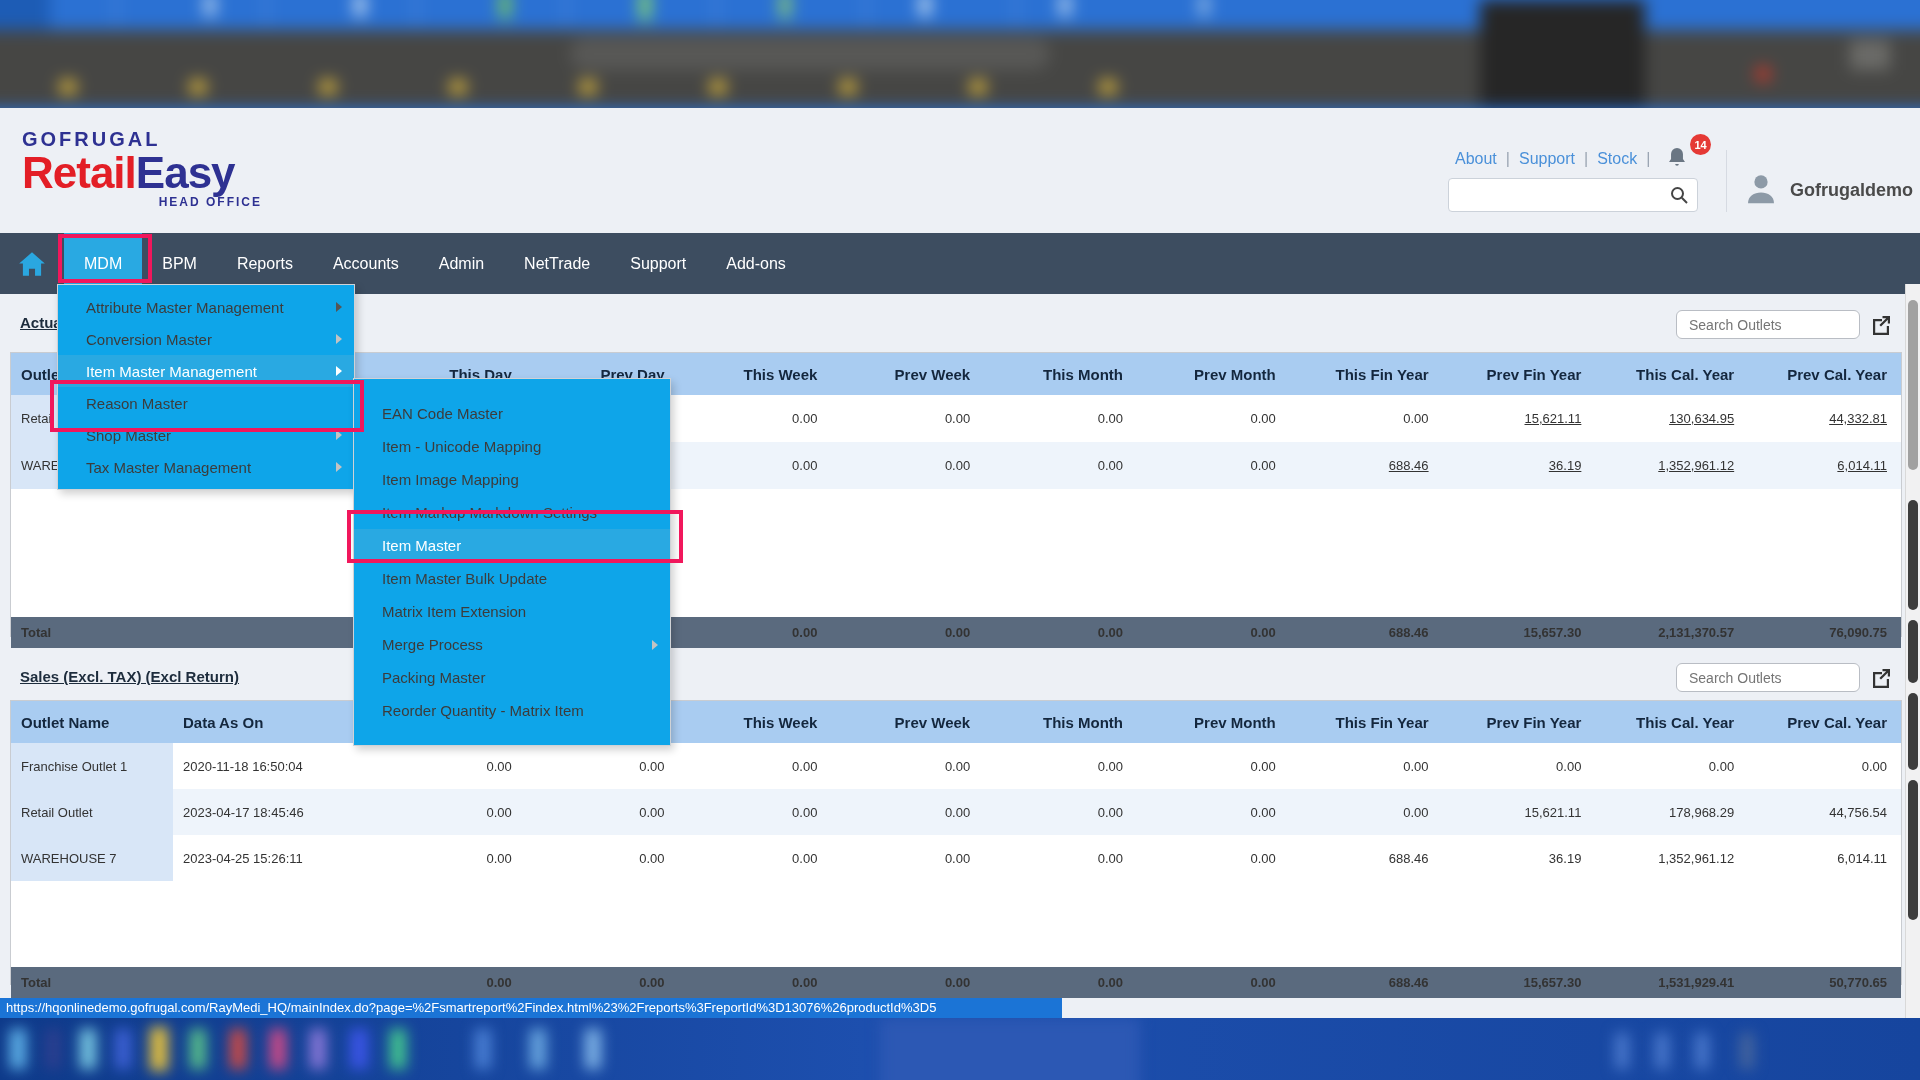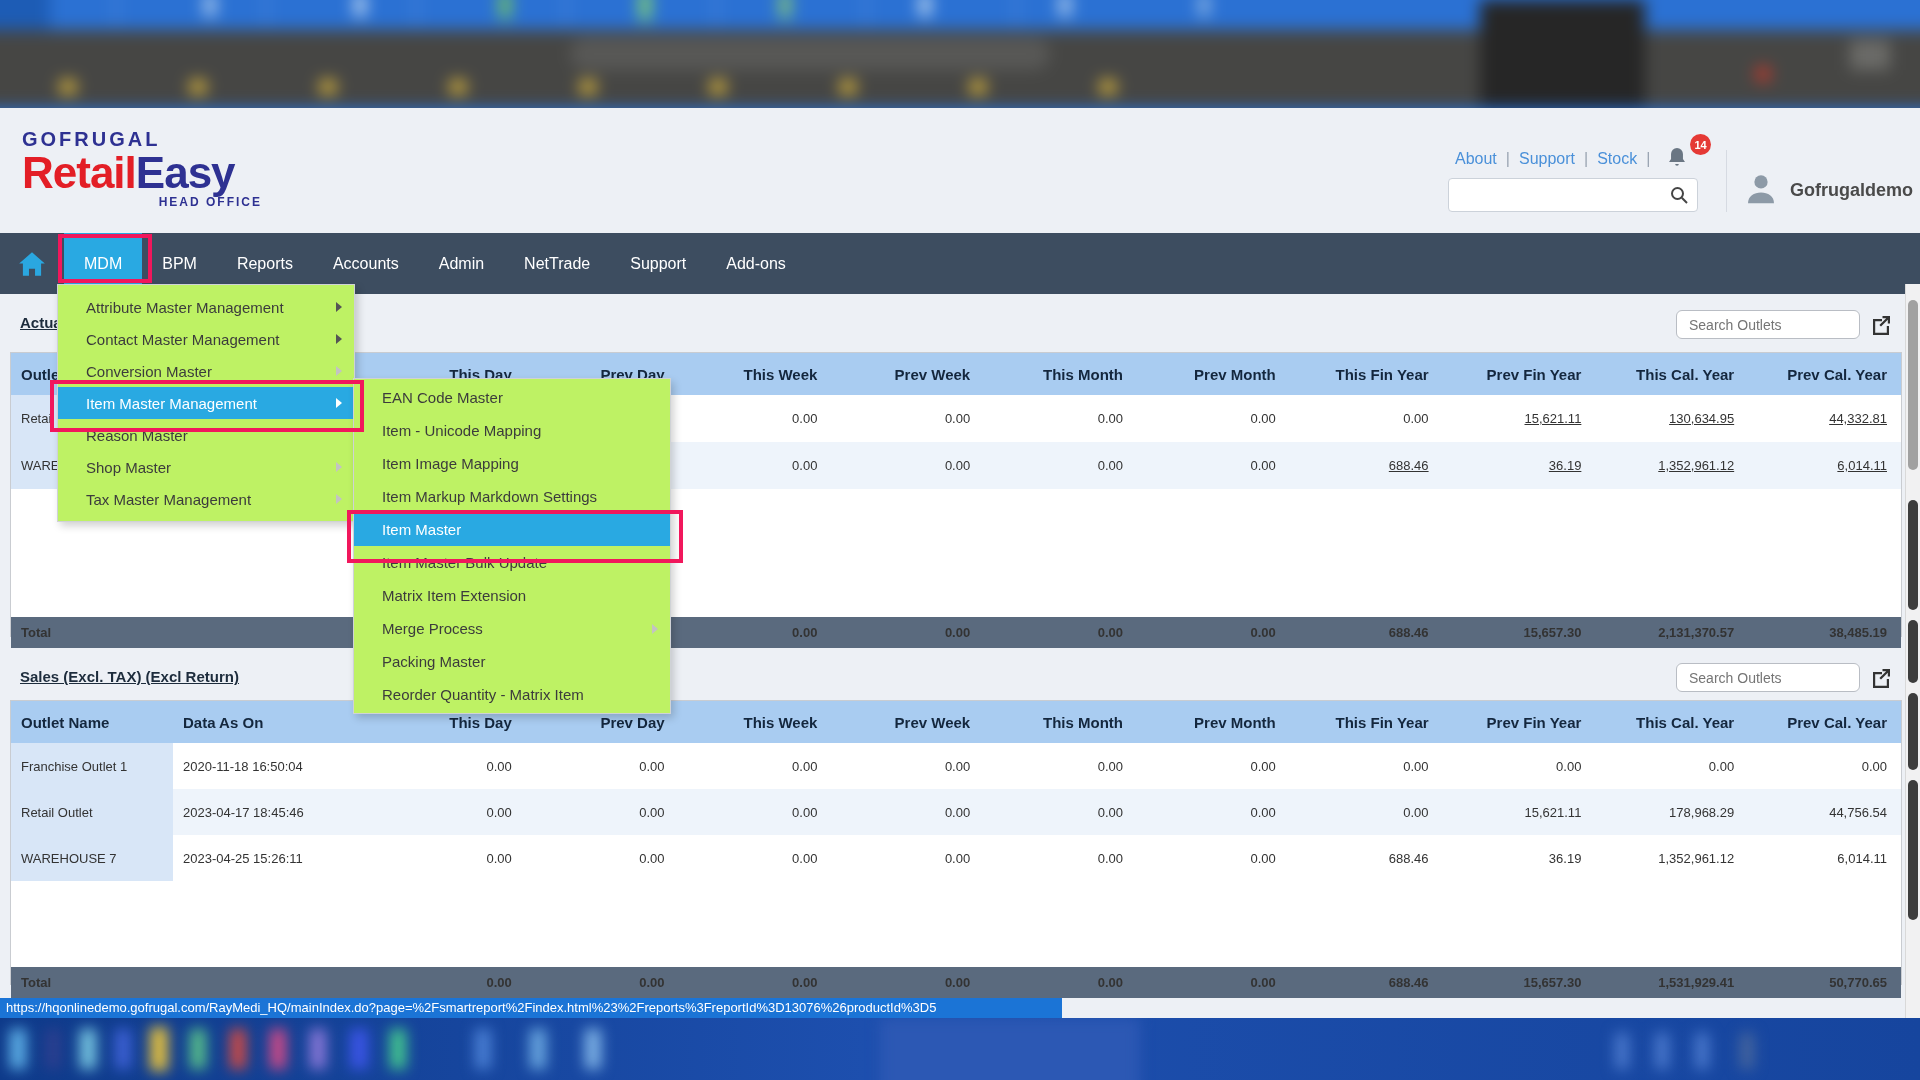--- a/index.html
+++ b/index.html
@@ -54,23 +54,23 @@
   .card th.num,.card td.num{text-align:right;padding-right:14px;}
   .card th.txt,.card td.txt{text-align:left;padding-left:10px;}
   .card td{font-size:13px;color:#333;}
   #card1 tbody td{height:45px;} #card2 tbody td{height:44px;}
   tbody tr.stripe td{background:var(--stripe-bg,#eef4fb);}
   tbody td.fc{background:var(--first-col-bg,#d8e6f7) !important;}
   tbody tr.filler td{background:#fff !important;}
   tfoot td{background:var(--total-bar-bg,#5a6a7e);color:#fff;font-weight:700;font-size:13px;height:29px;}
   .lnk{text-decoration:underline;cursor:pointer;}
   
-  .menu{position:absolute;background:#bef264;border:1px solid #cfd2d6;box-shadow:3px 4px 8px rgba(0,0,0,.18);z-index:30;}
+  .menu{position:absolute;background:#0ea5e9;border:1px solid #cfd2d6;box-shadow:3px 4px 8px rgba(0,0,0,.18);z-index:30;}
   #dropdown{left:57px;top:284px;width:296px;padding:6px 0;}
-  #submenu{left:353px;top:378px;width:316px;padding:2px 0;}
+  #submenu{left:353px;top:378px;width:316px;padding:18px 0;}
   .menu-item{display:flex;align-items:center;justify-content:space-between;padding:0 12px 0 28px;
              font-size:15px;color:#3c3c3c;cursor:pointer;}
   #dropdown .menu-item{height:32px;} #submenu .menu-item{height:33px;}
   .menu-item.hl{background:var(--accent-blue,#29a9e2);color:#fff;}
   .arr{width:0;height:0;border-top:5px solid transparent;border-bottom:5px solid transparent;border-left:6px solid #555;}
   .arr.light{border-left-color:#c3c3c3;} .arr.white{border-left-color:#fff;} .arr.dark{border-left-color:#555;}
   
   .ann{position:absolute;border:4px solid var(--annotation-pink,#f1175c);z-index:40;pointer-events:none;}
   #ann-mdm{left:58px;top:234px;width:86px;height:41px;}
   #ann-imm{left:50px;top:380px;width:306px;height:44px;}
@@ -267,21 +267,21 @@
             <td class="txt" colspan="2">Total</td>
             <td class="num"></td>
             <td class="num"></td>
             <td class="num">0.00</td>
             <td class="num">0.00</td>
             <td class="num">0.00</td>
             <td class="num">0.00</td>
             <td class="num">688.46</td>
             <td class="num">15,657.30</td>
             <td class="num">2,131,370.57</td>
-            <td class="num">38,485.19</td>
+            <td class="num">76,090.75</td>
           </tr>
         </tfoot>
       </table>
   </div>
 
   <div class="sec-title" style="top:668px;">Sales (Excl. TAX) (Excl Return)</div>
   <div class="outlet-search" style="top:663px;">
     <input placeholder="Search Outlets" style="">
   </div>
   <span class="ext-icon" style="top:666px;">
@@ -373,24 +373,20 @@
             <td class="num">1,531,929.41</td>
             <td class="num">50,770.65</td>
           </tr>
         </tfoot>
       </table>
   </div>
 
   <div class="menu" id="dropdown">
       <div class="menu-item">
         <span>Attribute Master Management</span>
-        <span class="arr dark"></span>
-      </div>
-      <div class="menu-item">
-        <span>Contact Master Management</span>
         <span class="arr dark"></span>
       </div>
       <div class="menu-item">
         <span>Conversion Master</span>
         <span class="arr light"></span>
       </div>
       <div class="menu-item hl">
         <span>Item Master Management</span>
         <span class="arr white"></span>
       </div>

